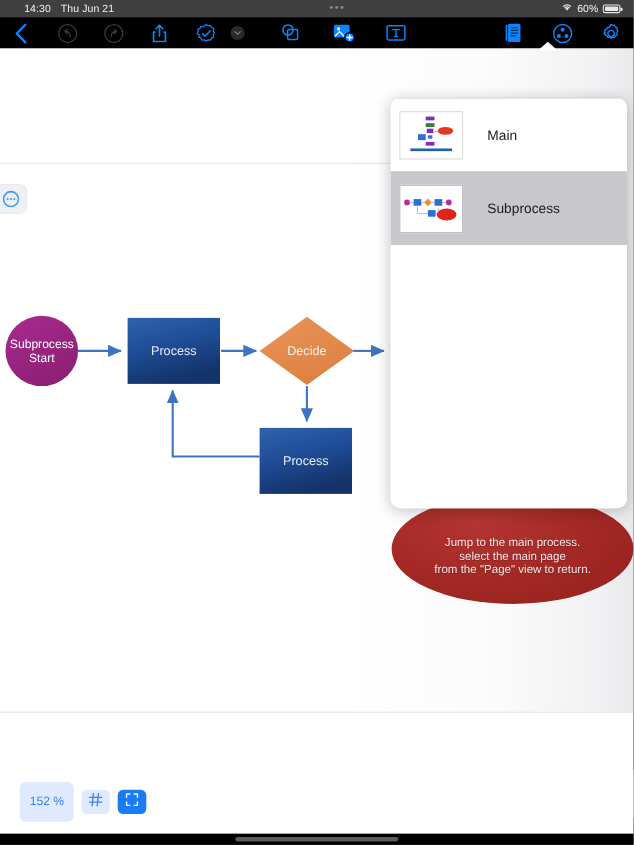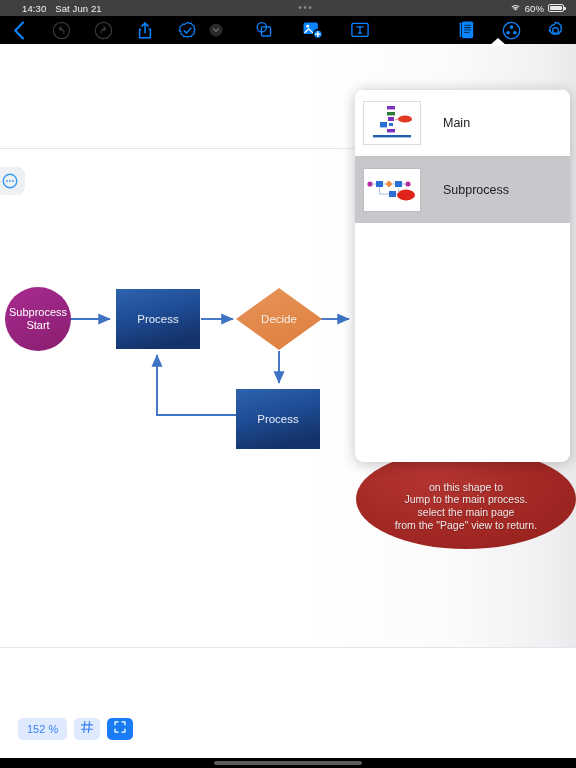--- a/index.html
+++ b/index.html
@@ -132,21 +132,21 @@
   .pop-label{ font-size:12.5px; color:#1c1c1e; margin-left:22px; }
 
   .pop-body{ background:#fff; height:289px; }
 
   
   .bottombar{
     position:absolute; left:0; top:700px; width:576px; height:58px;
     background:#fff; display:flex; align-items:center; padding-left:18px; gap:7px;
   }
   .zoombtn{
-    height:22px; min-width:48px; padding:0 9px; border-radius:5px;
+    height:36px; min-width:48px; padding:0 9px; border-radius:5px;
     background:#dfeaff; color:#3b82f6; font-size:11px;
     display:flex; align-items:center; justify-content:center;
   }
   .iconbtn{
     width:26px; height:22px; border-radius:5px; background:#dfeaff;
     display:flex; align-items:center; justify-content:center;
   }
   .iconbtn.active{ background:#1a7cf5; }
 
   .homebar{
@@ -154,21 +154,21 @@
     background:#000; display:flex; align-items:center; justify-content:center;
   }
   .homeind{ width:148px; height:4px; border-radius:3px; background:#5c5c5e; }
 </style>
 </head>
 <body>
 
 <div class="statusbar">
   <div class="sb-left">
     <span>14:30</span>
-    <span>Sat Jun 21</span>
+    <span>Thu Jun 21</span>
   </div>
   <div class="sb-center">
     <span class="sb-dots">•••</span>
   </div>
   <div class="sb-right">
     <span>
       <svg width="11" height="9" viewBox="0 0 11 9">
           <path d="M5.5 7.6 L7.1 5.9 A2.3 2.3 0 0 0 3.9 5.9 Z" fill="#e8e8e8"></path>
           <path d="M1.9 4.0 A5.1 5.1 0 0 1 9.1 4.0" stroke="#e8e8e8" stroke-width="1.1" fill="none"></path>
           <path d="M3.2 5.4 A3.3 3.3 0 0 1 7.8 5.4" stroke="#e8e8e8" stroke-width="1.1" fill="none"></path>
@@ -334,21 +334,20 @@
     </g>
 
     <g>
       <rect x="236" y="345" width="84" height="60" fill="url(#gBlue)"></rect>
       <text x="278" y="379" text-anchor="middle" font-family="Liberation Sans, sans-serif" font-size="11.5" fill="#e8edf6">Process</text>
     </g>
   </svg>
 
   <div class="callout">
     <div class="callout-txt">
-      <div>on this shape to</div>
       <div>Jump to the main process.</div>
       <div>select the main page</div>
       <div>from the "Page" view to return.</div>
     </div>
   </div>
 
   <div class="popover">
 
     <div class="pop-row">
       <div class="thumb">

